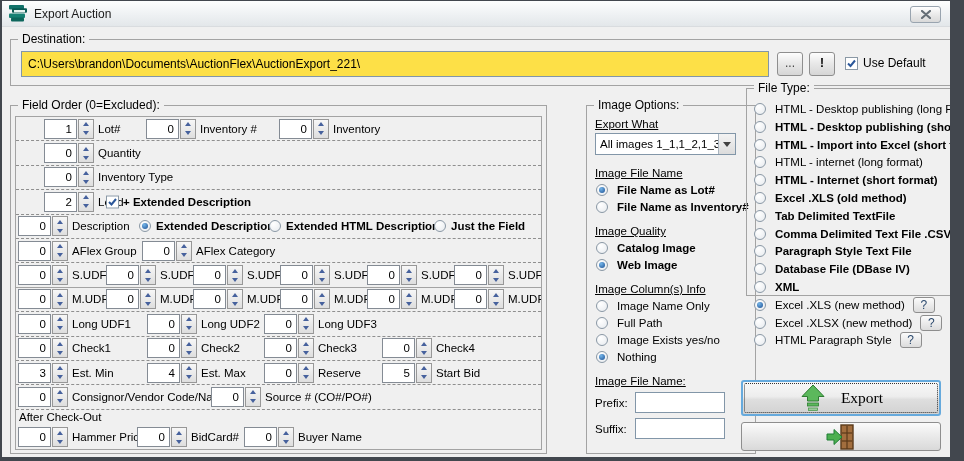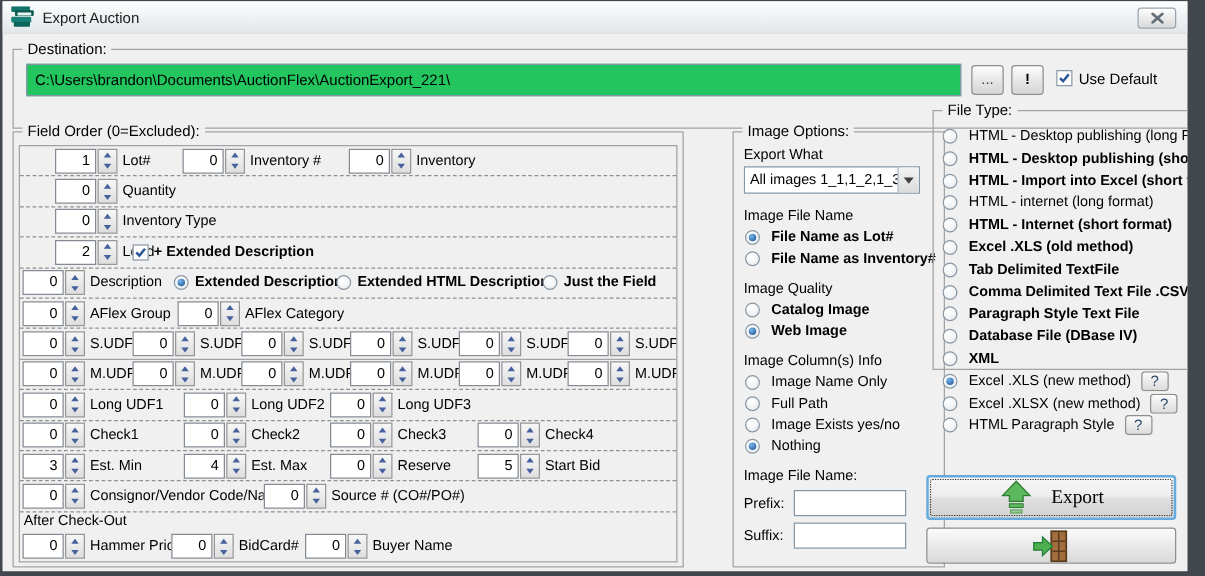--- a/index.html
+++ b/index.html
@@ -8,26 +8,26 @@
   .window{position:relative;width:100%;height:100%;background:#f0f0f0;overflow:hidden;}
   
   .titlebar{position:absolute;left:0;top:0;right:0;height:26px;background:linear-gradient(180deg,#fdfefe,#eef1f3 55%,#e3e7ea);border-bottom:1px solid #d9dcdf;display:flex;align-items:center;}
   .app-icon{margin-left:6px;width:20px;height:17px;flex:none;}
   .title-text{margin-left:6px;font-size:12px;color:#1b1b1b;}
   .close-btn{position:absolute;right:9px;top:5px;width:31px;height:17px;border:1px solid #99a4af;border-radius:3px;background:linear-gradient(#ffffff,#ececec 45%,#d9d9d9);display:flex;align-items:center;justify-content:center;}
   
   .group{position:absolute;border:1px solid #a3a3a3;}
   .legend{position:absolute;top:-8px;left:7px;background:#f0f0f0;padding:0 4px;font-size:12px;white-space:nowrap;}
   
-  #dest-group{left:8px;top:38px;width:946px;height:64px;}
-  .path-input{position:absolute;left:10px;top:11px;width:748px;height:26px;border:1px solid #8296a8;background:#22c55e;font-family:"Liberation Sans",sans-serif;font-size:12px;padding:0 6px;}
+  #dest-group{left:8px;top:38px;width:946px;height:47px;}
+  .path-input{position:absolute;left:10px;top:11px;width:748px;height:26px;border:1px solid #8296a8;background:#fde047;font-family:"Liberation Sans",sans-serif;font-size:12px;padding:0 6px;}
   .small-btn{position:absolute;top:12px;width:26px;height:24px;border:1px solid #8e8e8e;border-radius:3px;background:linear-gradient(#fdfdfd,#e7e7e7 50%,#d6d6d6);font-size:12px;text-align:center;line-height:21px;}
   #browse-btn{left:766px;color:#444;}
   #warn-btn{left:798px;font-weight:bold;}
-  .ud-wrap{position:absolute;left:834px;top:16px;display:flex;align-items:flex-start;gap:5px;font-size:12px;}
+  .ud-wrap{position:absolute;left:834px;top:16px;display:flex;align-items:center;gap:5px;font-size:12px;}
   
   .cbx{width:13px;height:13px;border:1px solid #8a98a5;background:#fff;display:inline-flex;align-items:center;justify-content:center;flex:none;}
   .radio{width:12px;height:12px;border:1px solid #8a98a5;border-radius:50%;background:radial-gradient(circle at 35% 30%,#fff,#e6eaee);display:inline-block;position:relative;flex:none;}
   .radio.sel::after{content:"";position:absolute;left:2px;top:2px;width:6px;height:6px;border-radius:50%;background:radial-gradient(circle at 35% 30%,#74b6ea,#1d4f92);}
   
   #field-group{left:8px;top:104px;width:537px;height:349px;}
   .rows{position:absolute;left:4px;top:10px;right:4px;bottom:3px;border:1px solid #a3a3a3;display:flex;flex-direction:column;font-size:11.5px;}
   .frow{position:relative;flex:1 1 auto;overflow:hidden;}
   .frow.short{flex:0 0 16px;}
   .frow.sep-dashed{border-bottom:1px dashed #8f8f8f;}
@@ -38,21 +38,21 @@
   .spin-btns{width:16px;height:20px;margin-left:1px;border:1px solid #979797;background:linear-gradient(#f7f7f7,#dedede);display:flex;flex-direction:column;flex:none;}
   .spin-up,.spin-dn{flex:1;display:flex;align-items:center;justify-content:center;}
   .arr-up{width:0;height:0;border:3px solid transparent;border-bottom:4px solid #46619d;margin-top:-3px;}
   .arr-dn{width:0;height:0;border:3px solid transparent;border-top:4px solid #46619d;margin-bottom:-3px;}
   .lbl{margin-left:4px;}
   .lbl.b{font-weight:bold;}
   .gap5{margin-left:5px;}
   
   #img-group{left:584px;top:104px;width:170px;height:349px;}
   .io{position:absolute;left:8px;top:4px;right:3px;bottom:3px;font-size:11.5px;overflow:hidden;}
-  .io-label{margin-top:12px;}
+  .io-label{margin-top:12px;text-decoration:underline;}
   .io-label.first{margin-top:8px;}
   .combo{display:flex;margin-top:3px;width:141px;height:22px;border:1px solid #8296a8;background:#fff;}
   .combo-text{flex:1;line-height:20px;padding-left:4px;white-space:nowrap;overflow:hidden;}
   .combo-btn{width:17px;background:linear-gradient(#f3f3f3,#dcdcdc);border-left:1px solid #a9b4bf;display:flex;align-items:center;justify-content:center;flex:none;}
   .combo-arr{width:0;height:0;border:4px solid transparent;border-top:5px solid #404040;margin-top:5px;}
   .io-radio{display:flex;align-items:flex-end;gap:5px;height:16px;margin-top:1px;margin-left:1px;}
   .io-field{display:flex;align-items:center;margin-top:5px;}
   .io-field .fl{width:40px;flex:none;}
   .txt-input{width:90px;height:21px;border:1px solid #8296a8;background:#fff;font-family:"Liberation Sans",sans-serif;font-size:11.5px;padding:0 4px;}
   

